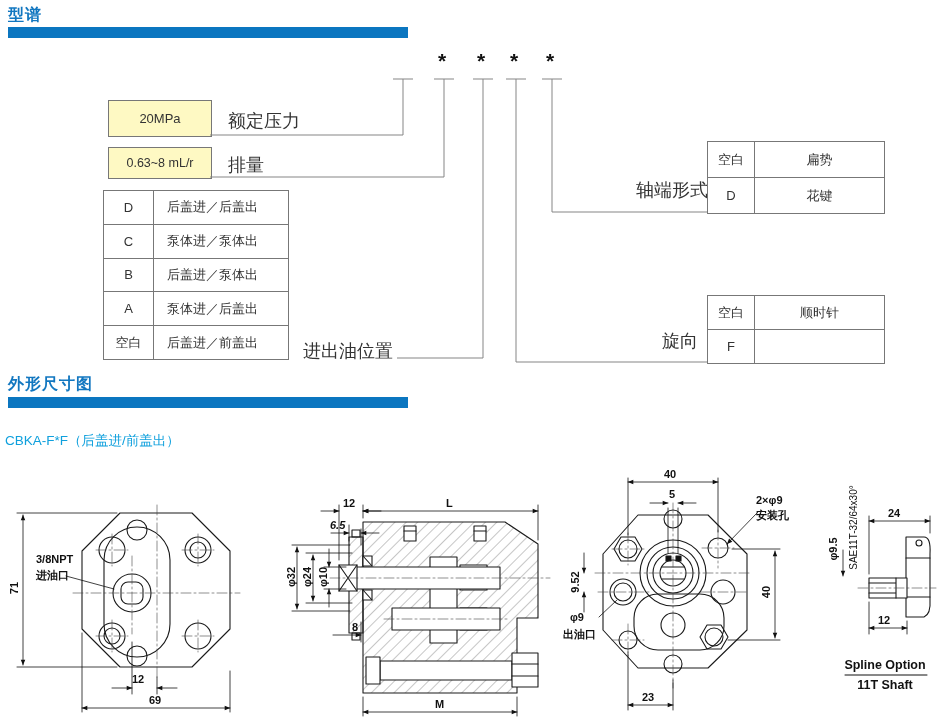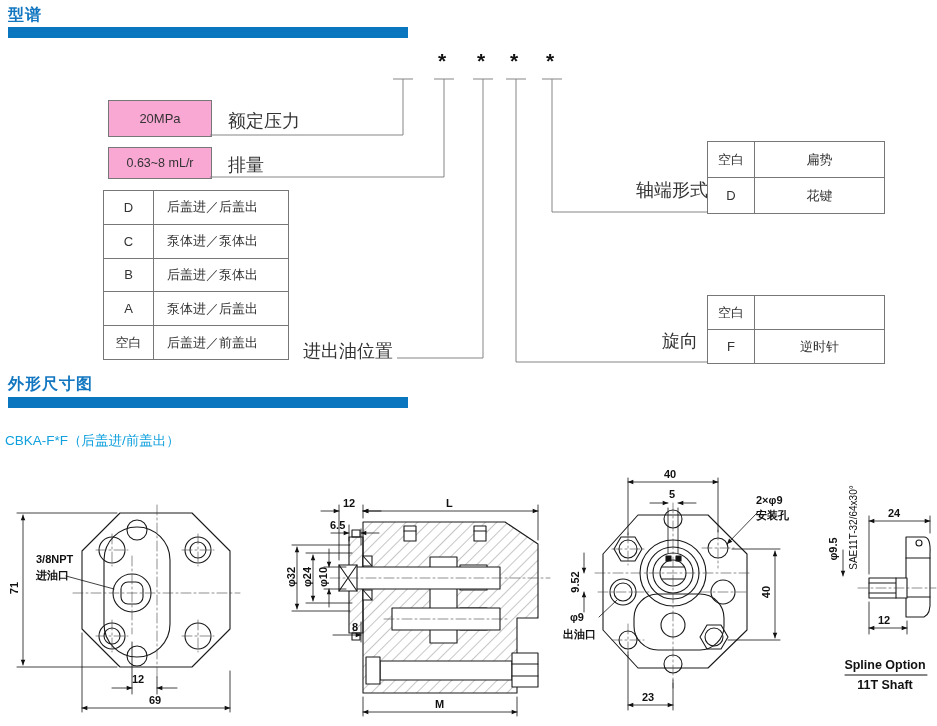--- a/index.html
+++ b/index.html
@@ -2,21 +2,21 @@
 <html><head>
 <meta charset="utf-8">
 <style>
   html,body{margin:0;padding:0;background:#fff;}
   .page{position:relative;width:937px;height:726px;background:#fff;overflow:hidden;
         font-family:"Liberation Sans","DejaVu Sans",sans-serif;color:#222;}
   .sec-title{position:absolute;font-size:16px;font-weight:bold;color:#1277c0;letter-spacing:1px;}
   .bluebar{position:absolute;height:11px;background:#0b76c0;}
   .model-code{position:absolute;font-size:24px;font-weight:bold;color:#111;letter-spacing:2.5px;}
   .star{position:absolute;font-size:21px;font-weight:bold;color:#111;}
-  .vbox{position:absolute;border:1px solid #777;background:#f9a8d4;display:flex;align-items:center;justify-content:center;
+  .vbox{position:absolute;border:1px solid #777;background:#fef9c3;display:flex;align-items:center;justify-content:center;
         font-size:13px;color:#333;}
   .flabel{position:absolute;font-size:18px;color:#333;white-space:nowrap;}
   .tbl{position:absolute;border:1px solid #777;background:#fff;display:flex;flex-direction:column;}
   .trow{flex:1;display:flex;border-bottom:1px solid #777;}
   .trow:last-child{border-bottom:none;}
   .tc{display:flex;align-items:center;font-size:13px;color:#333;}
   .tc.code{justify-content:center;border-right:1px solid #777;}
   .tc.desc{padding-left:13px;}
   .tc.desc.center{justify-content:center;padding-left:0;}
   .variant{position:absolute;font-size:13.5px;color:#0fa0dd;white-space:nowrap;}
@@ -82,24 +82,24 @@
     <div class="trow">
       <div class="tc code" style="width:46px;">D</div>
       <div class="tc desc center" style="flex:1;">花键</div>
     </div>
   </div>
 
   <div class="flabel" style="left:662px;top:329px;">旋向</div>
   <div class="tbl" style="left:707px;top:295px;width:176px;height:67px;">
     <div class="trow">
       <div class="tc code" style="width:46px;">空白</div>
+      <div class="tc desc center" style="flex:1;">顺时针</div>
     </div>
     <div class="trow">
       <div class="tc code" style="width:46px;">F</div>
-      <div class="tc desc center" style="flex:1;">逆时针</div>
     </div>
   </div>
 
   <div class="sec-title" style="left:8px;top:374px;">外形尺寸图</div>
   <div class="bluebar" style="left:8px;top:397px;width:400px;"></div>
   <div class="variant" style="left:5px;top:432px;">CBKA-F*F（后盖进/前盖出）</div>
 
   <svg class="art" width="937" height="726" viewBox="0 0 937 726">
     <defs>
       <marker id="ar" viewBox="0 0 10 10" refX="9.5" refY="5" markerWidth="9" markerHeight="7" orient="auto-start-reverse">
@@ -252,21 +252,21 @@
   </svg>
 
   <span class="dl" style="left:36px;top:553px;">3/8NPT</span>
   <span class="dl" style="left:36px;top:568px;">进油口</span>
   <span class="dl rot" style="left:-1px;top:582px;width:30px;">71</span>
   <span class="dl" style="left:132px;top:673px;">12</span>
   <span class="dl" style="left:149px;top:694px;">69</span>
 
   <span class="dl" style="left:343px;top:497px;">12</span>
   <span class="dl" style="left:446px;top:497px;">L</span>
-  <span class="dl" style="left:330px;top:519px;">6.5</span>
+  <span class="dl" style="left:330px;top:519px;font-style:italic;">6.5</span>
   <span class="dl rot" style="left:273px;top:571px;width:36px;">φ32</span>
   <span class="dl rot" style="left:289px;top:571px;width:36px;">φ24</span>
   <span class="dl rot" style="left:305px;top:571px;width:36px;">φ10</span>
   <span class="dl" style="left:352px;top:621px;">8</span>
   <span class="dl" style="left:435px;top:698px;">M</span>
 
   <span class="dl" style="left:664px;top:468px;">40</span>
   <span class="dl" style="left:669px;top:488px;">5</span>
   <span class="dl" style="left:756px;top:494px;">2×φ9</span>
   <span class="dl" style="left:756px;top:508px;">安装孔</span>

